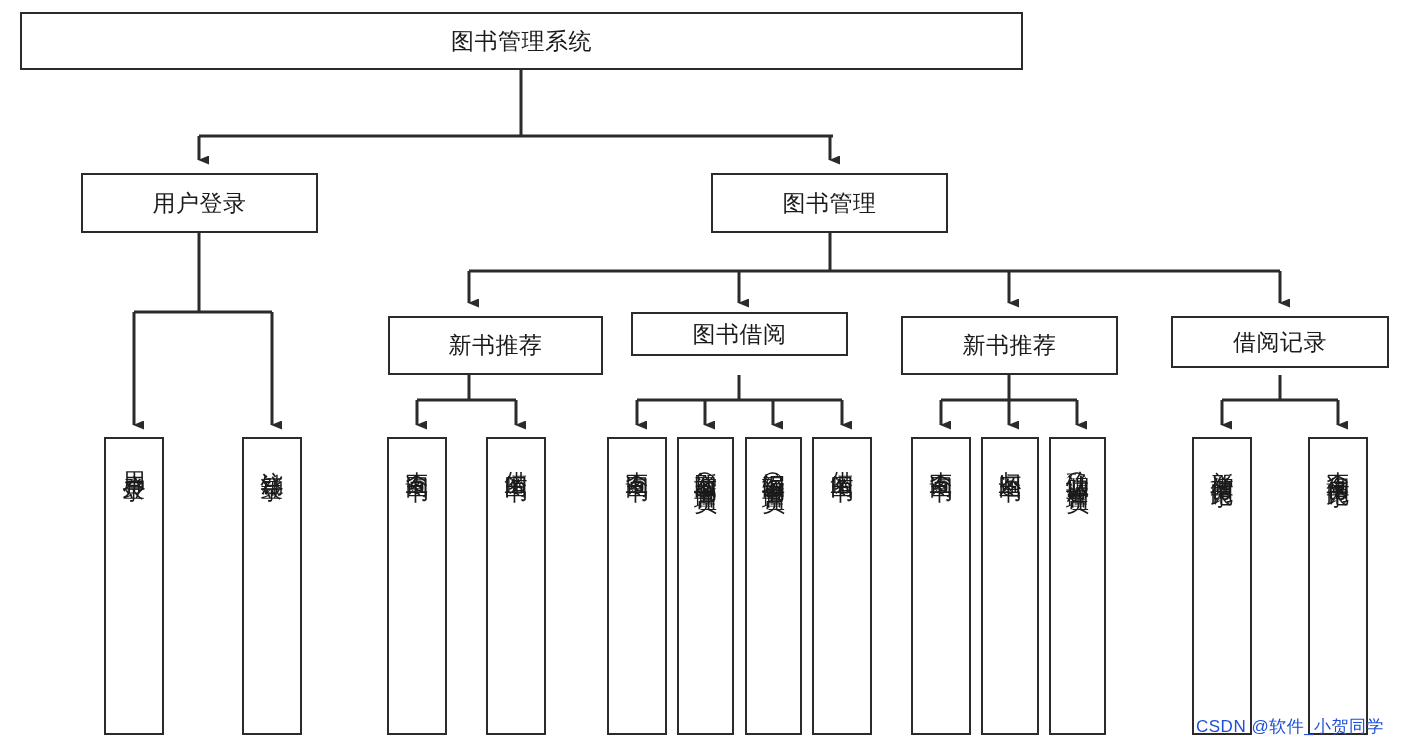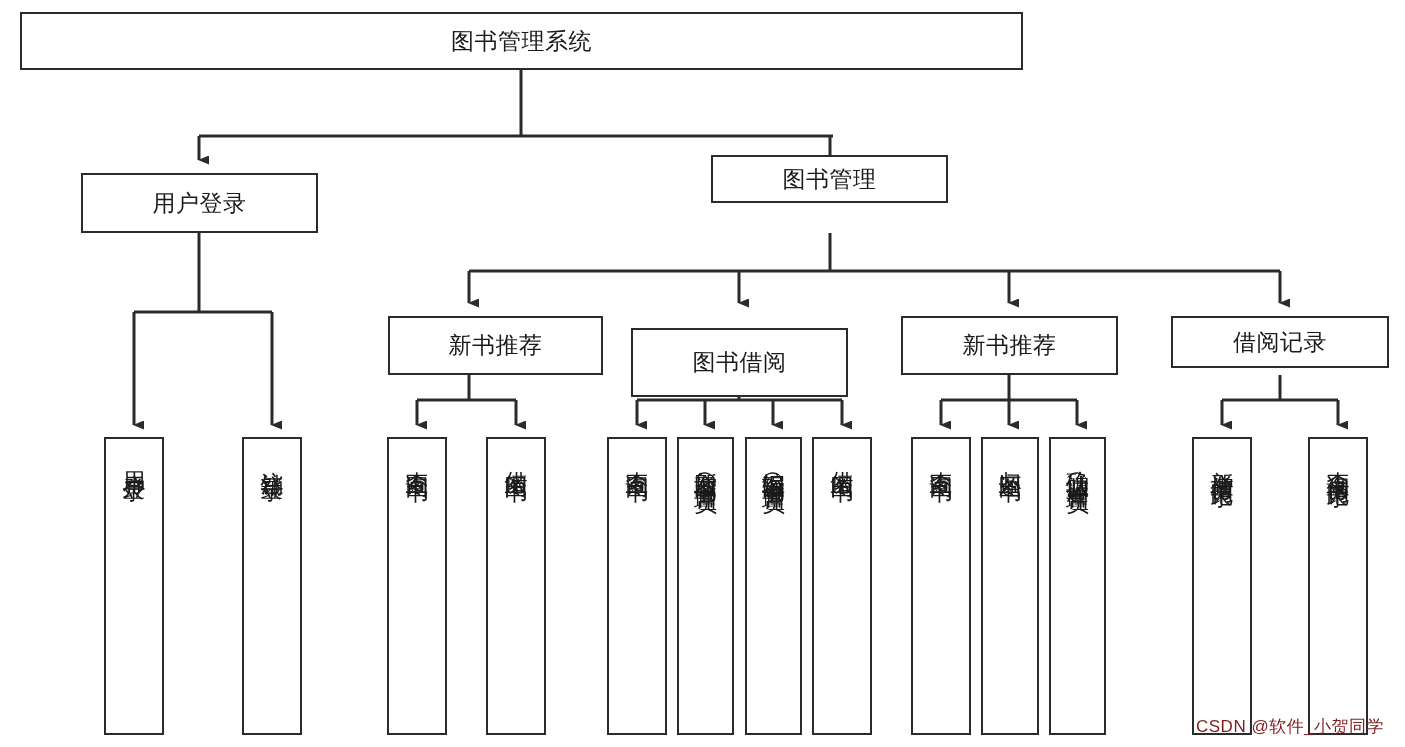--- a/index.html
+++ b/index.html
@@ -60,21 +60,21 @@
     writing-mode: vertical-rl;
     text-orientation: upright;
     font-size: 23px;
     line-height: 1;
     letter-spacing: 3px;
     white-space: nowrap;
   }
   .watermark {
     position: absolute;
     font-size: 17px;
-    color: #7f1d1d;
+    color: #1d4ed8;
     white-space: nowrap;
     letter-spacing: 0.5px;
   }
 </style>
 </head>
 <body>
 
 <div id="diagram-root">
 
   <svg class="edges" viewBox="0 0 1405 747" xmlns="http://www.w3.org/2000/svg">
@@ -128,29 +128,29 @@
   </svg>
 
   <div class="node root horiz" style="left:20px; top:12px; width:1003px; height:58px;">
     <span class="label">图书管理系统</span>
   </div>
 
   <div class="node horiz" style="left:81px; top:173px; width:237px; height:60px;">
     <span class="label">用户登录</span>
   </div>
 
-  <div class="node horiz" style="left:711px; top:155px; width:237px; height:48px;">
+  <div class="node horiz" style="left:711px; top:173px; width:237px; height:60px;">
     <span class="label">图书管理</span>
   </div>
 
   <div class="node horiz" style="left:362px; top:316px; width:215px; height:59px;margin-left:26px;">
     <span class="label">新书推荐</span>
   </div>
 
-  <div class="node horiz" style="left:631px; top:328px; width:217px; height:69px;align-items:center;">
+  <div class="node horiz" style="left:631px; top:312px; width:217px; height:44px;align-items:center;">
     <span class="label">图书借阅</span>
   </div>
 
   <div class="node horiz" style="left:901px; top:316px; width:217px; height:59px;">
     <span class="label">新书推荐</span>
   </div>
 
   <div class="node horiz" style="left:1171px; top:316px; width:218px; height:52px;">
     <span class="label">借阅记录</span>
   </div>

